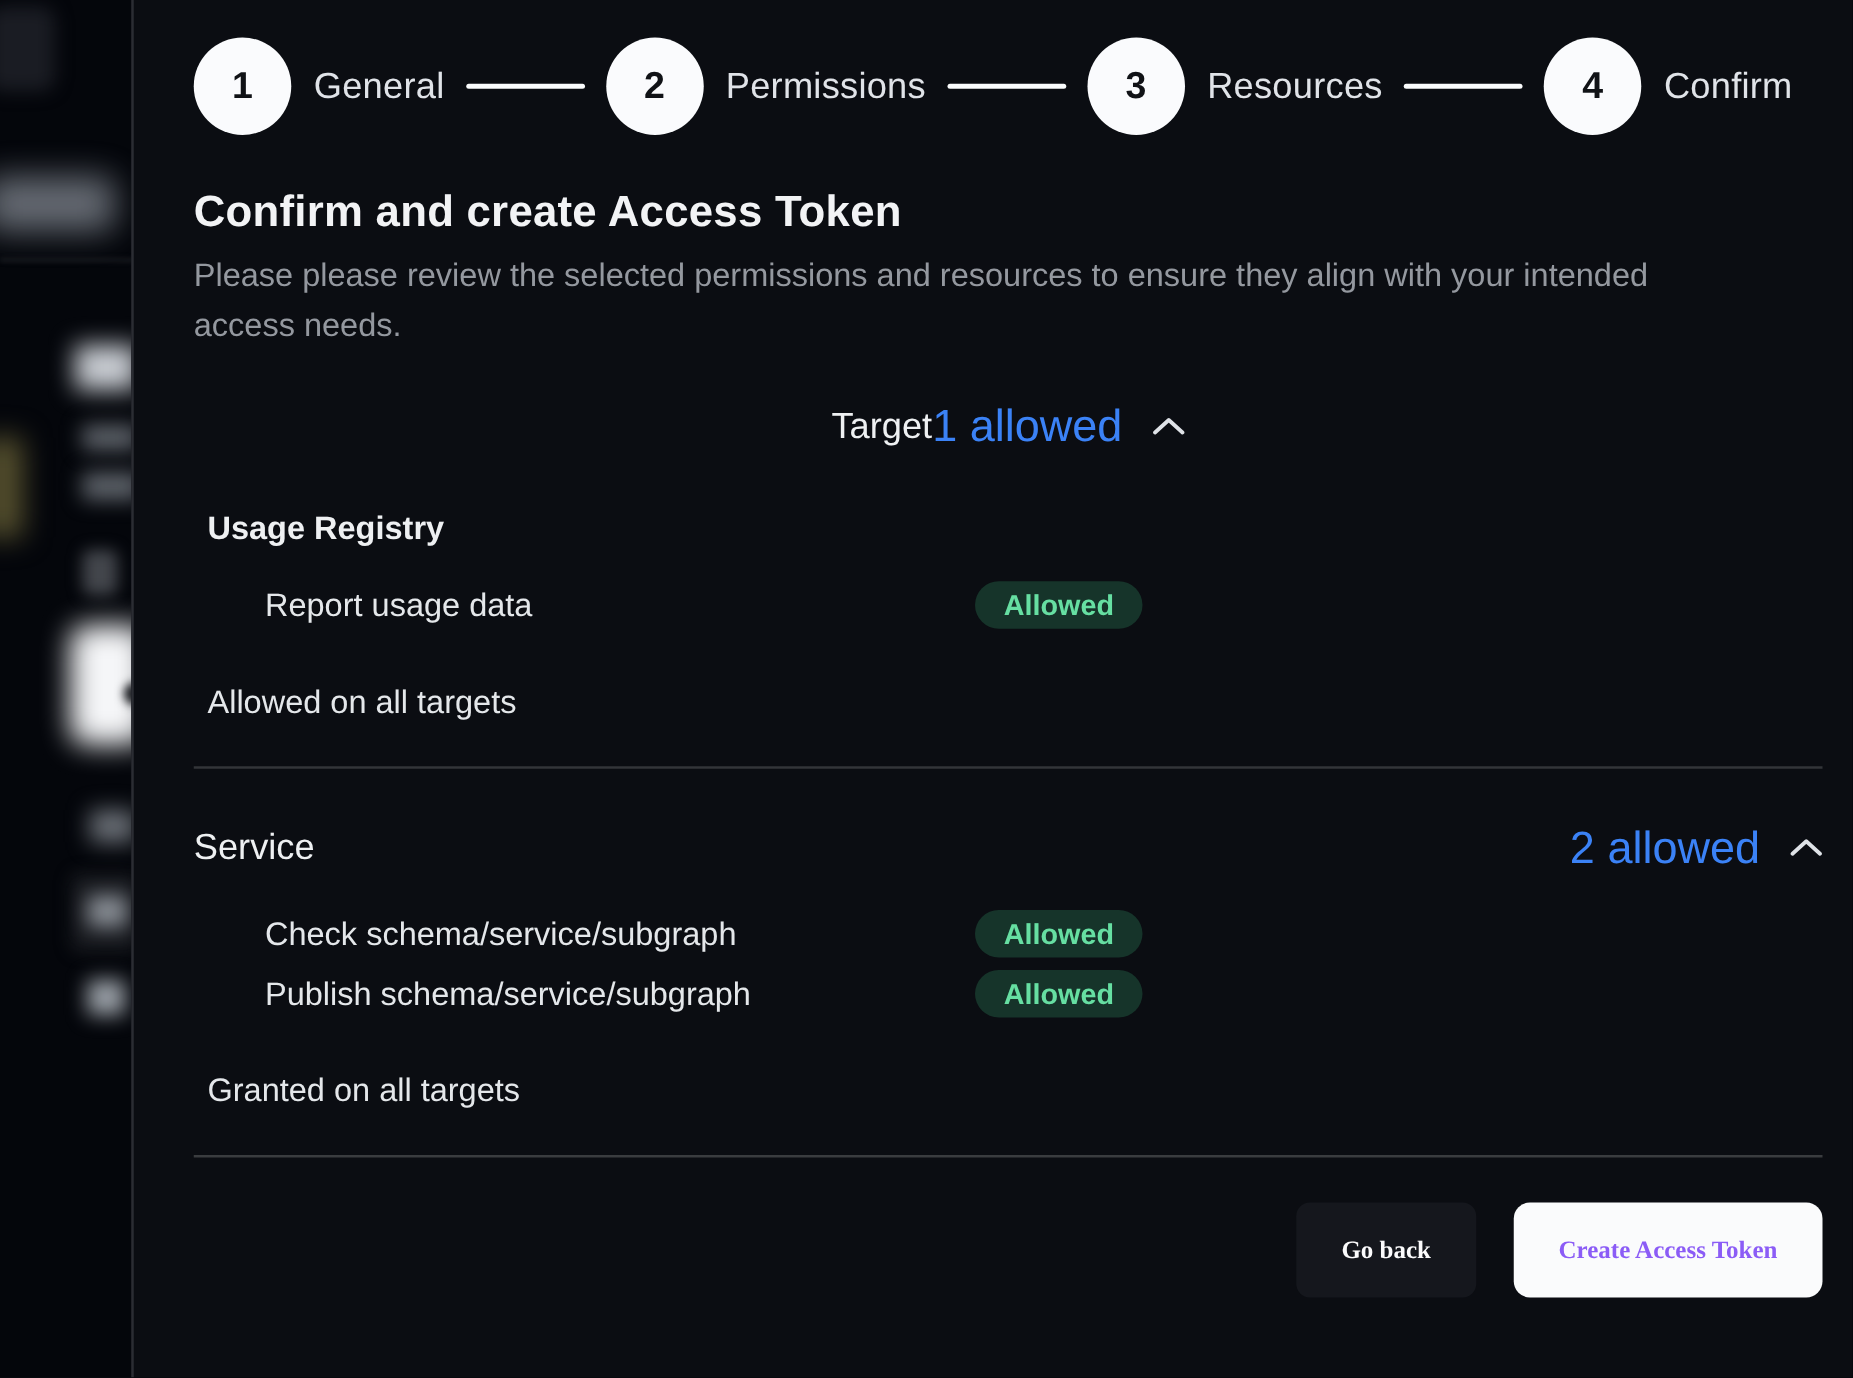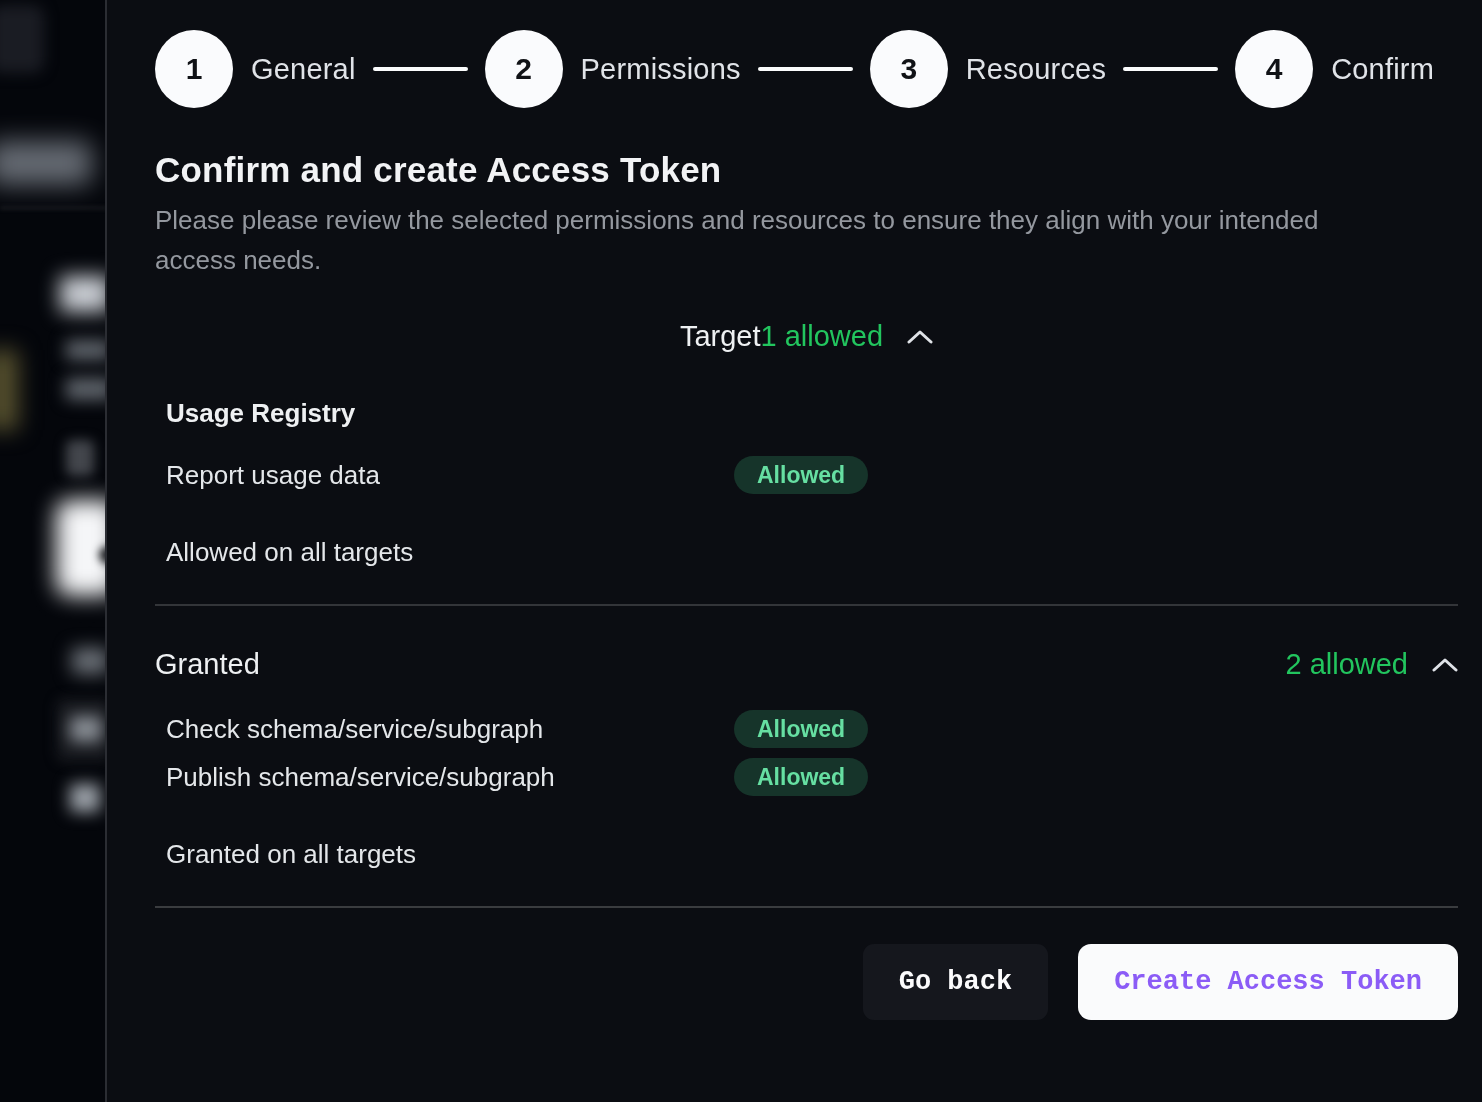--- a/index.html
+++ b/index.html
@@ -62,41 +62,41 @@
 
   
   .page-title{margin:40px 0 0;font-size:35px;line-height:44px;font-weight:700;color:var(--text-primary);letter-spacing:.2px;}
   .page-description{margin:8px 0 0;font-size:26px;line-height:40px;color:var(--text-secondary);max-width:1235px;}
 
   
   .section-header{display:flex;justify-content:space-between;align-items:center;margin-top:42px;}
   #sections > .section:first-child .section-header{margin-top:40px;justify-content:center;}
   .section-name{font-size:29px;color:#eef0f2;}
   .section-allowed{display:flex;align-items:center;gap:24px;cursor:pointer;}
-  .allowed-count{font-size:29px;color:#22c55e;}
+  .allowed-count{font-size:36px;color:#3b82f6;}
   .chevron{flex:none;}
   .section-body{padding-left:11px;}
   .group-title{margin-top:46px;font-size:26px;line-height:28px;font-weight:700;color:#eef0f2;}
-  .perm-row{display:flex;align-items:center;height:48px;}
+  .perm-row{display:flex;align-items:center;height:48px;margin-left:46px;}
   .rows{margin-top:24px;}
   .perm-label{width:568px;font-size:26px;color:var(--text-row);}
   .badge{
     display:inline-block;background:var(--badge-bg);color:var(--badge-text);
     font-size:23px;font-weight:700;line-height:24px;
     padding:7px 23px;border-radius:20px;
   }
   .granted-note{margin-top:38px;padding-left:11px;font-size:26px;color:var(--text-row);}
   .divider{border:none;border-top:2px solid var(--divider);margin:36px 0 0;}
   .section:last-child .divider{border-top-color:#3a3c3f;}
 
   
   .footer{display:flex;justify-content:flex-end;align-items:center;gap:30px;margin-top:36px;}
   .btn{
     height:76px;border:none;border-radius:11px;cursor:pointer;
-    font-family:Liberation Mono, monospace;font-size:27px;font-weight:600;
+    font-family:Liberation Serif, serif;font-size:20px;font-weight:600;
     display:flex;align-items:center;justify-content:center;
   }
   .btn-secondary{background:#15171d;color:#fbfbfc;padding:0 36px;}
   .btn-primary{background:#fafbfc;color:#8b5cf6;padding:0 36px;border-radius:13px;}
 </style>
 </head>
 <body>
 
 <div class="backdrop">
   <div class="blob blob-card-top"></div>
@@ -161,21 +161,21 @@
     <span class="badge">Allowed</span>
   </div>
             </div>
   </div>
         </div>
     <div class="granted-note">Allowed on all targets</div>
     <hr class="divider">
   </section>
       <section class="section">
     <div class="section-header">
-      <div class="section-name">Granted</div>
+      <div class="section-name">Service</div>
       <div class="section-allowed">
         <span class="allowed-count">2 allowed</span>
         <svg class="chevron" width="26" height="16" viewBox="0 0 26 16" fill="none">
           <path d="M2 13 L13 3 L24 13" stroke="#dfe2e7" stroke-width="3" stroke-linecap="round" stroke-linejoin="round"></path>
         </svg>
       </div>
     </div>
     <div class="section-body">
           <div class="group">
     <div class="rows">

